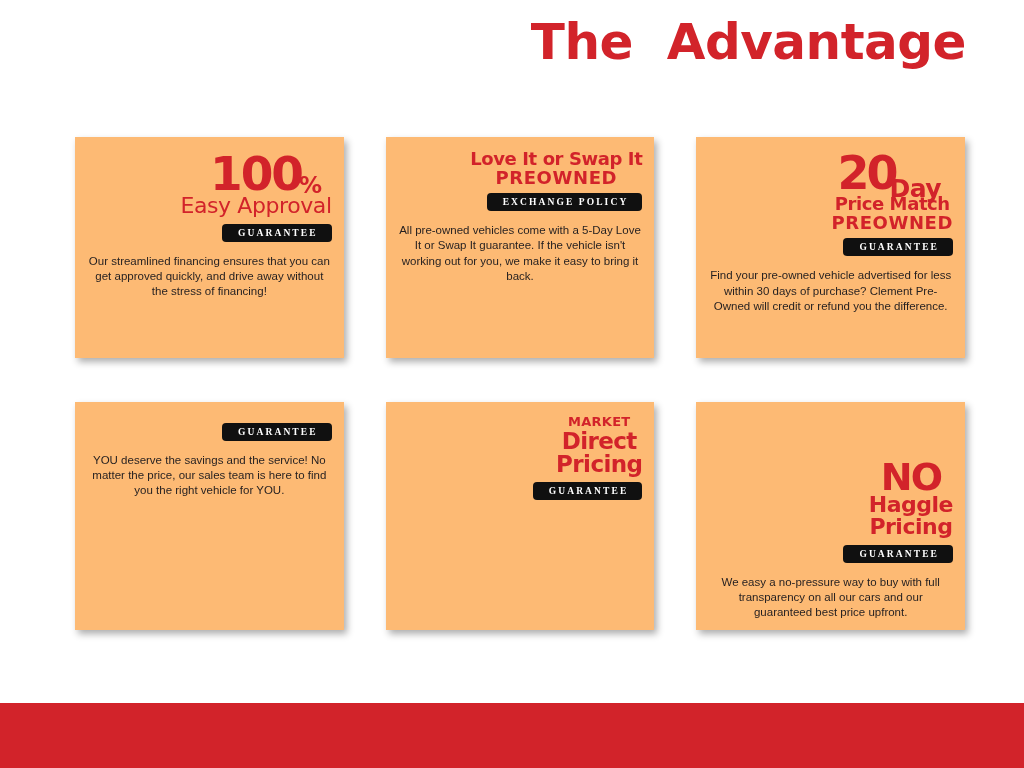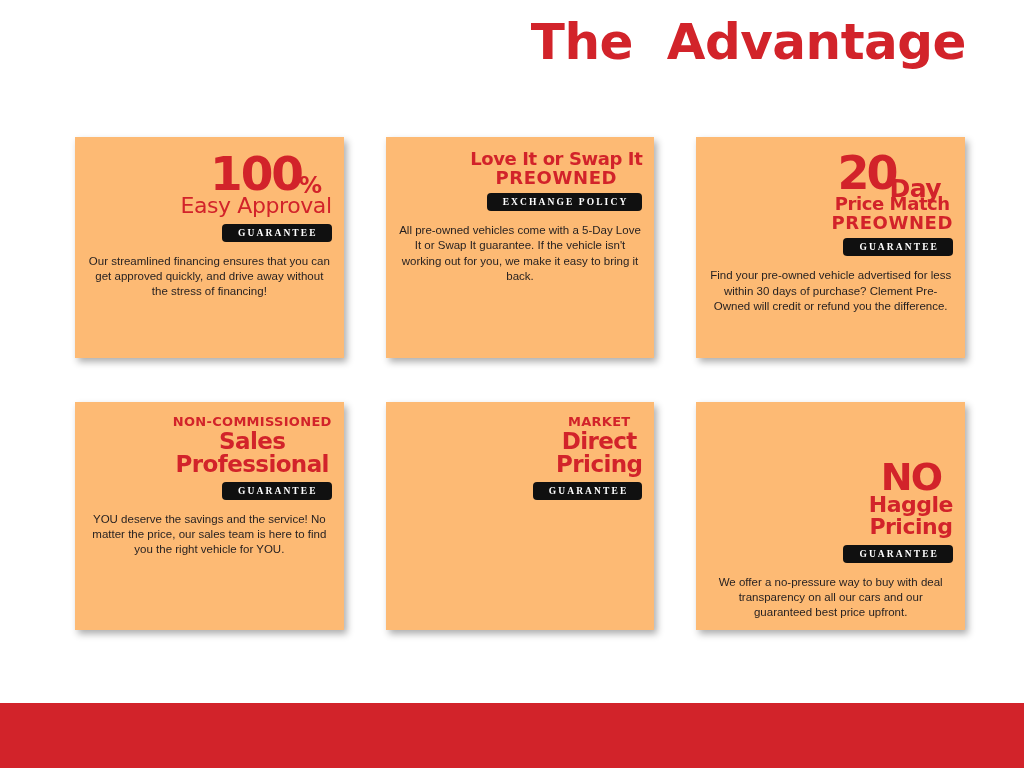--- a/index.html
+++ b/index.html
@@ -237,46 +237,41 @@
         </div>
         <div class="badge">GUARANTEE</div>
         <div class="body-copy">Find your pre-owned vehicle advertised for less within 30 days of purchase? Clement Pre-Owned will credit or refund you the difference.</div>
       </div>
 
     </div>
 
     <div class="row row-2">
 
       <div class="card">
-        <div class="headline">
-          <div class="hl-kicker">NON-COMMISSIONED</div>
-          <div class="hl-stack">Sales</div>
-          <div class="hl-stack">Professional</div>
-        </div>
         <div class="badge">GUARANTEE</div>
         <div class="body-copy">YOU deserve the savings and the service! No matter the price, our sales team is here to find you the right vehicle for YOU.</div>
       </div>
 
       <div class="card">
         <div class="headline">
           <div class="hl-kicker">MARKET</div>
           <div class="hl-stack">Direct</div>
           <div class="hl-stack">Pricing</div>
         </div>
         <div class="badge">GUARANTEE</div>
       </div>
 
       <div class="card">
         <div class="headline">
           <div class="hl-no">NO</div>
           <div class="hl-no-sub">Haggle</div>
           <div class="hl-no-sub">Pricing</div>
         </div>
         <div class="badge">GUARANTEE</div>
-        <div class="body-copy">We offer a no-pressure way to buy with deal transparency on all our cars and our guaranteed best price upfront.</div>
+        <div class="body-copy">We easy a no-pressure way to buy with full transparency on all our cars and our guaranteed best price upfront.</div>
       </div>
 
     </div>
 
   </div>
 
   <div class="bottom-bar"></div>
 
 </div>
 

